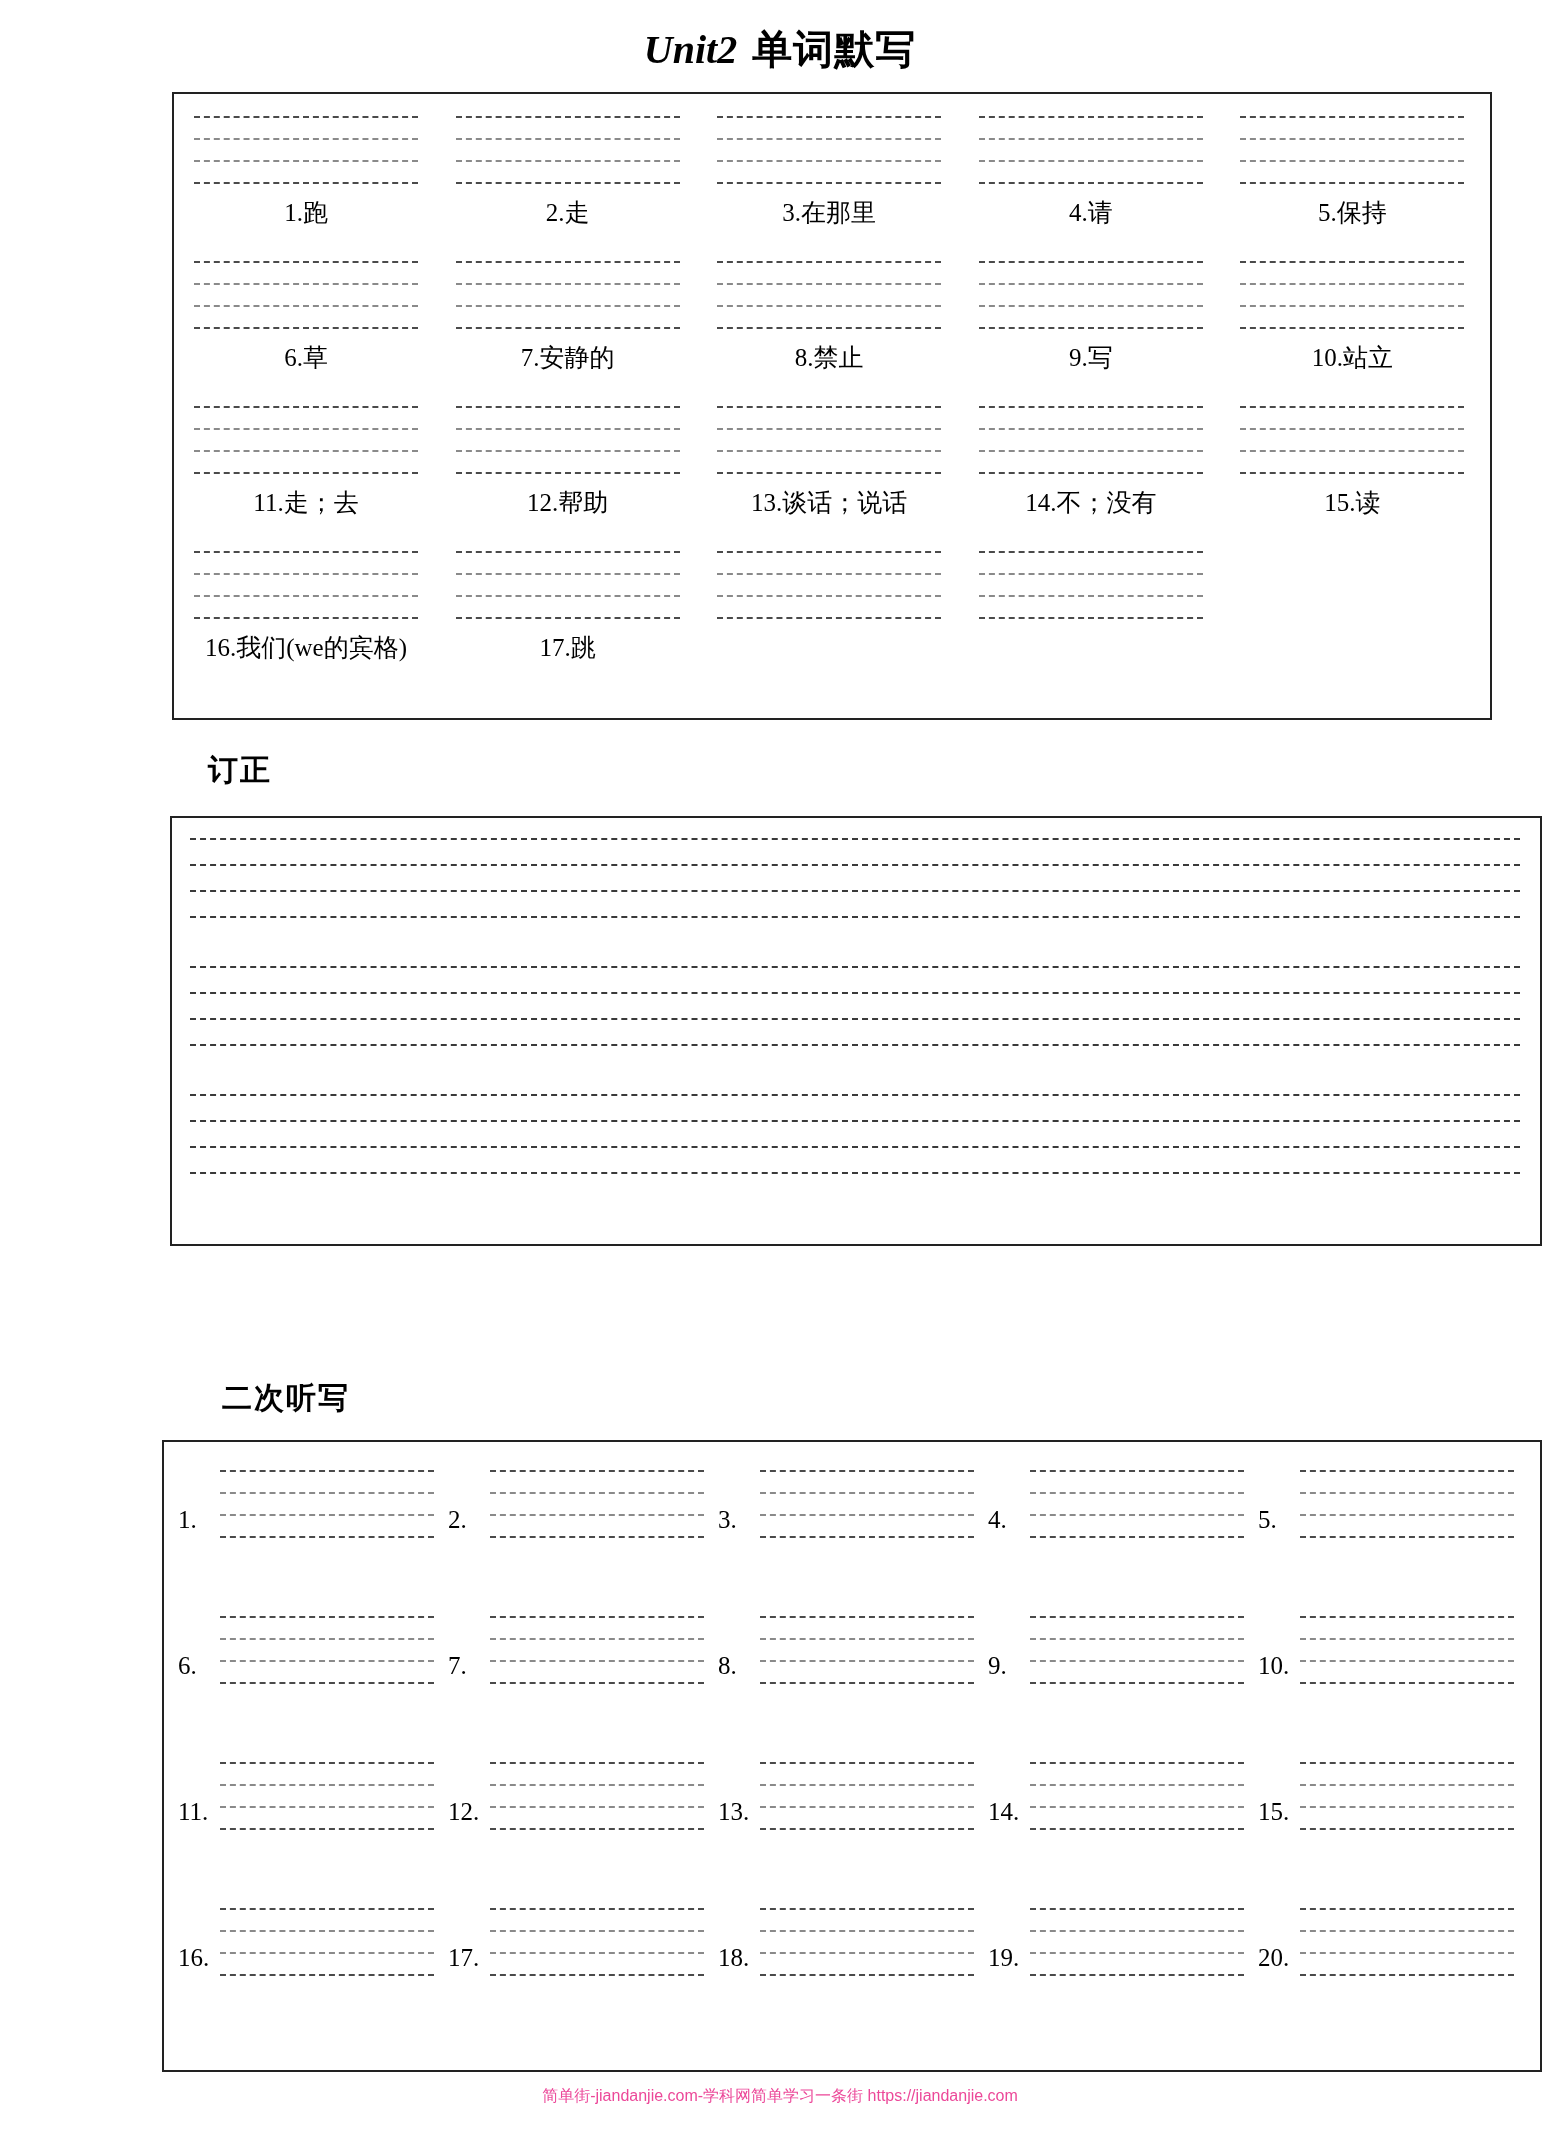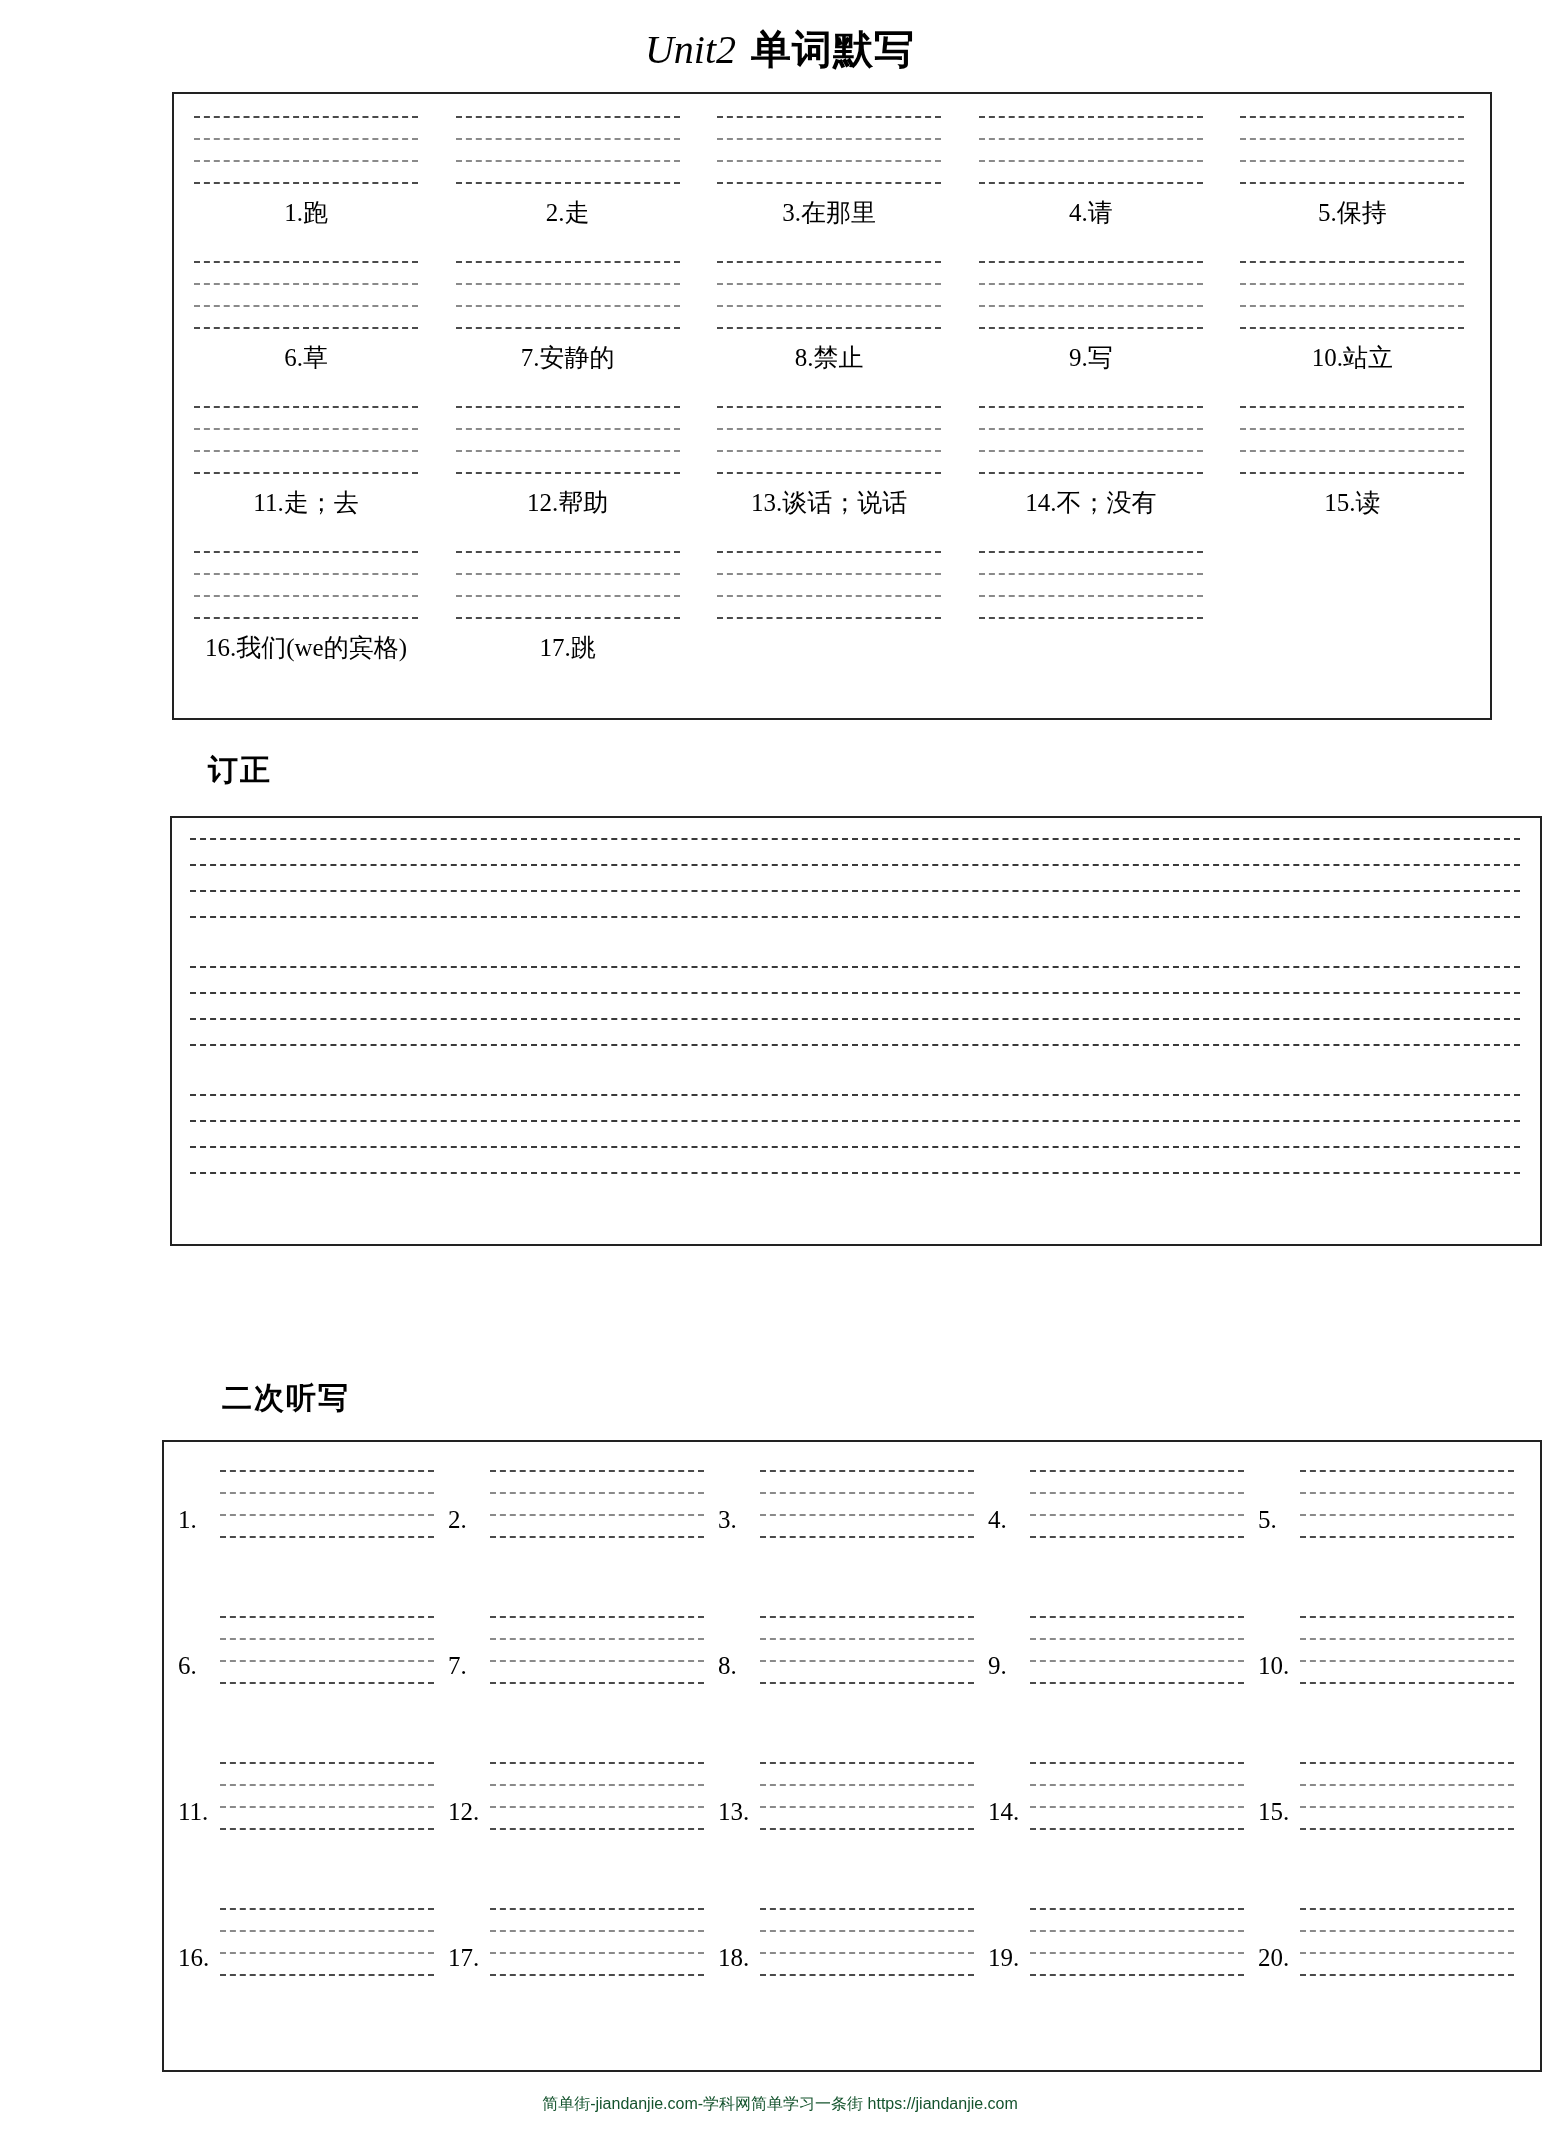--- a/index.html
+++ b/index.html
@@ -23,21 +23,21 @@
     width: 1560px;
     text-align: center;
     font-family: "DejaVu Sans", sans-serif;
     font-weight: bold;
     font-size: 40px;
     letter-spacing: 1px;
   }
   .title .unit {
     font-style: italic;
     font-family: "Liberation Serif", serif;
-    font-weight: normal;
+    font-weight: bold;
     letter-spacing: 0px;
   }
 
   
   .box {
     position: absolute;
     border: 2px solid #222;
     box-sizing: border-box;
     background: #fff;
   }
@@ -159,23 +159,22 @@
   }
 
   
   .footer {
     position: absolute;
     top: 2086px;
     left: 0;
     width: 1560px;
     text-align: center;
     font-size: 16px;
-    color: #14532d;
+    color: #ec4899;
     font-family: "Liberation Sans", sans-serif;
-    margin-top: 8px;
   }
 </style>
 </head>
 <body>
 
 <div class="title">
   <span class="unit">Unit2</span>
   <span>单词默写</span>
 </div>
 

